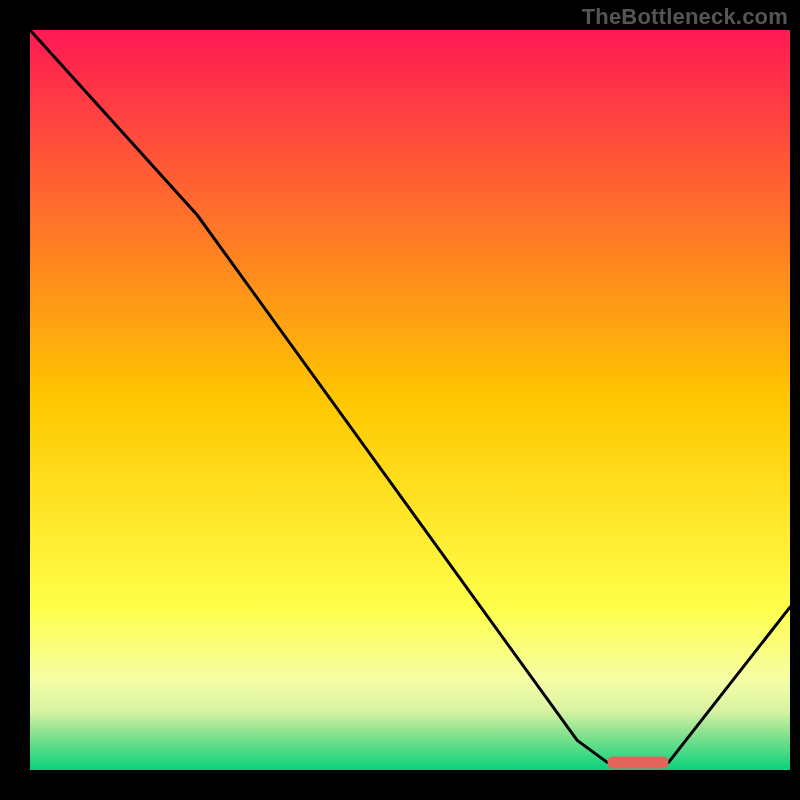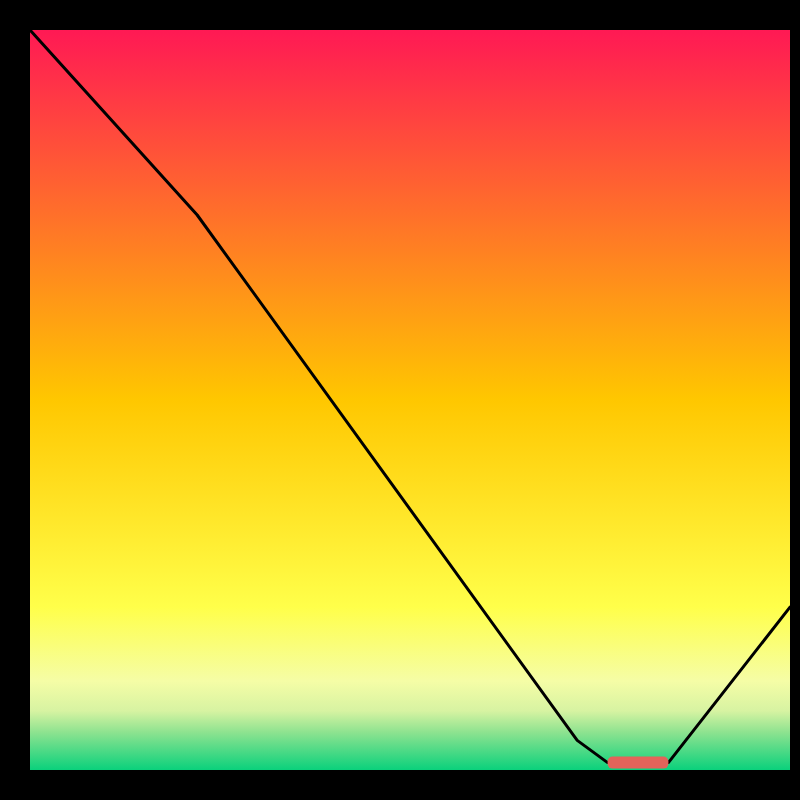--- a/index.html
+++ b/index.html
@@ -29,20 +29,21 @@
   svg {
     position: absolute;
     left: 0;
     top: 0;
   }
 </style>
 </head>
 <body>
 <div class="container">
 
+<div class="watermark">TheBottleneck.com</div>
 
 <svg id="chart-svg" width="800" height="800" viewBox="0 0 800 800">
   <defs>
     <linearGradient id="bg-grad" x1="0" y1="0" x2="0" y2="1">
           <stop offset="0%" stop-color="#ff1954"></stop>
           <stop offset="50%" stop-color="#ffc700"></stop>
           <stop offset="78%" stop-color="#ffff4a"></stop>
           <stop offset="88%" stop-color="#f5fda6"></stop>
           <stop offset="92%" stop-color="#d7f3a2"></stop>
           <stop offset="95%" stop-color="#8be28f"></stop>

